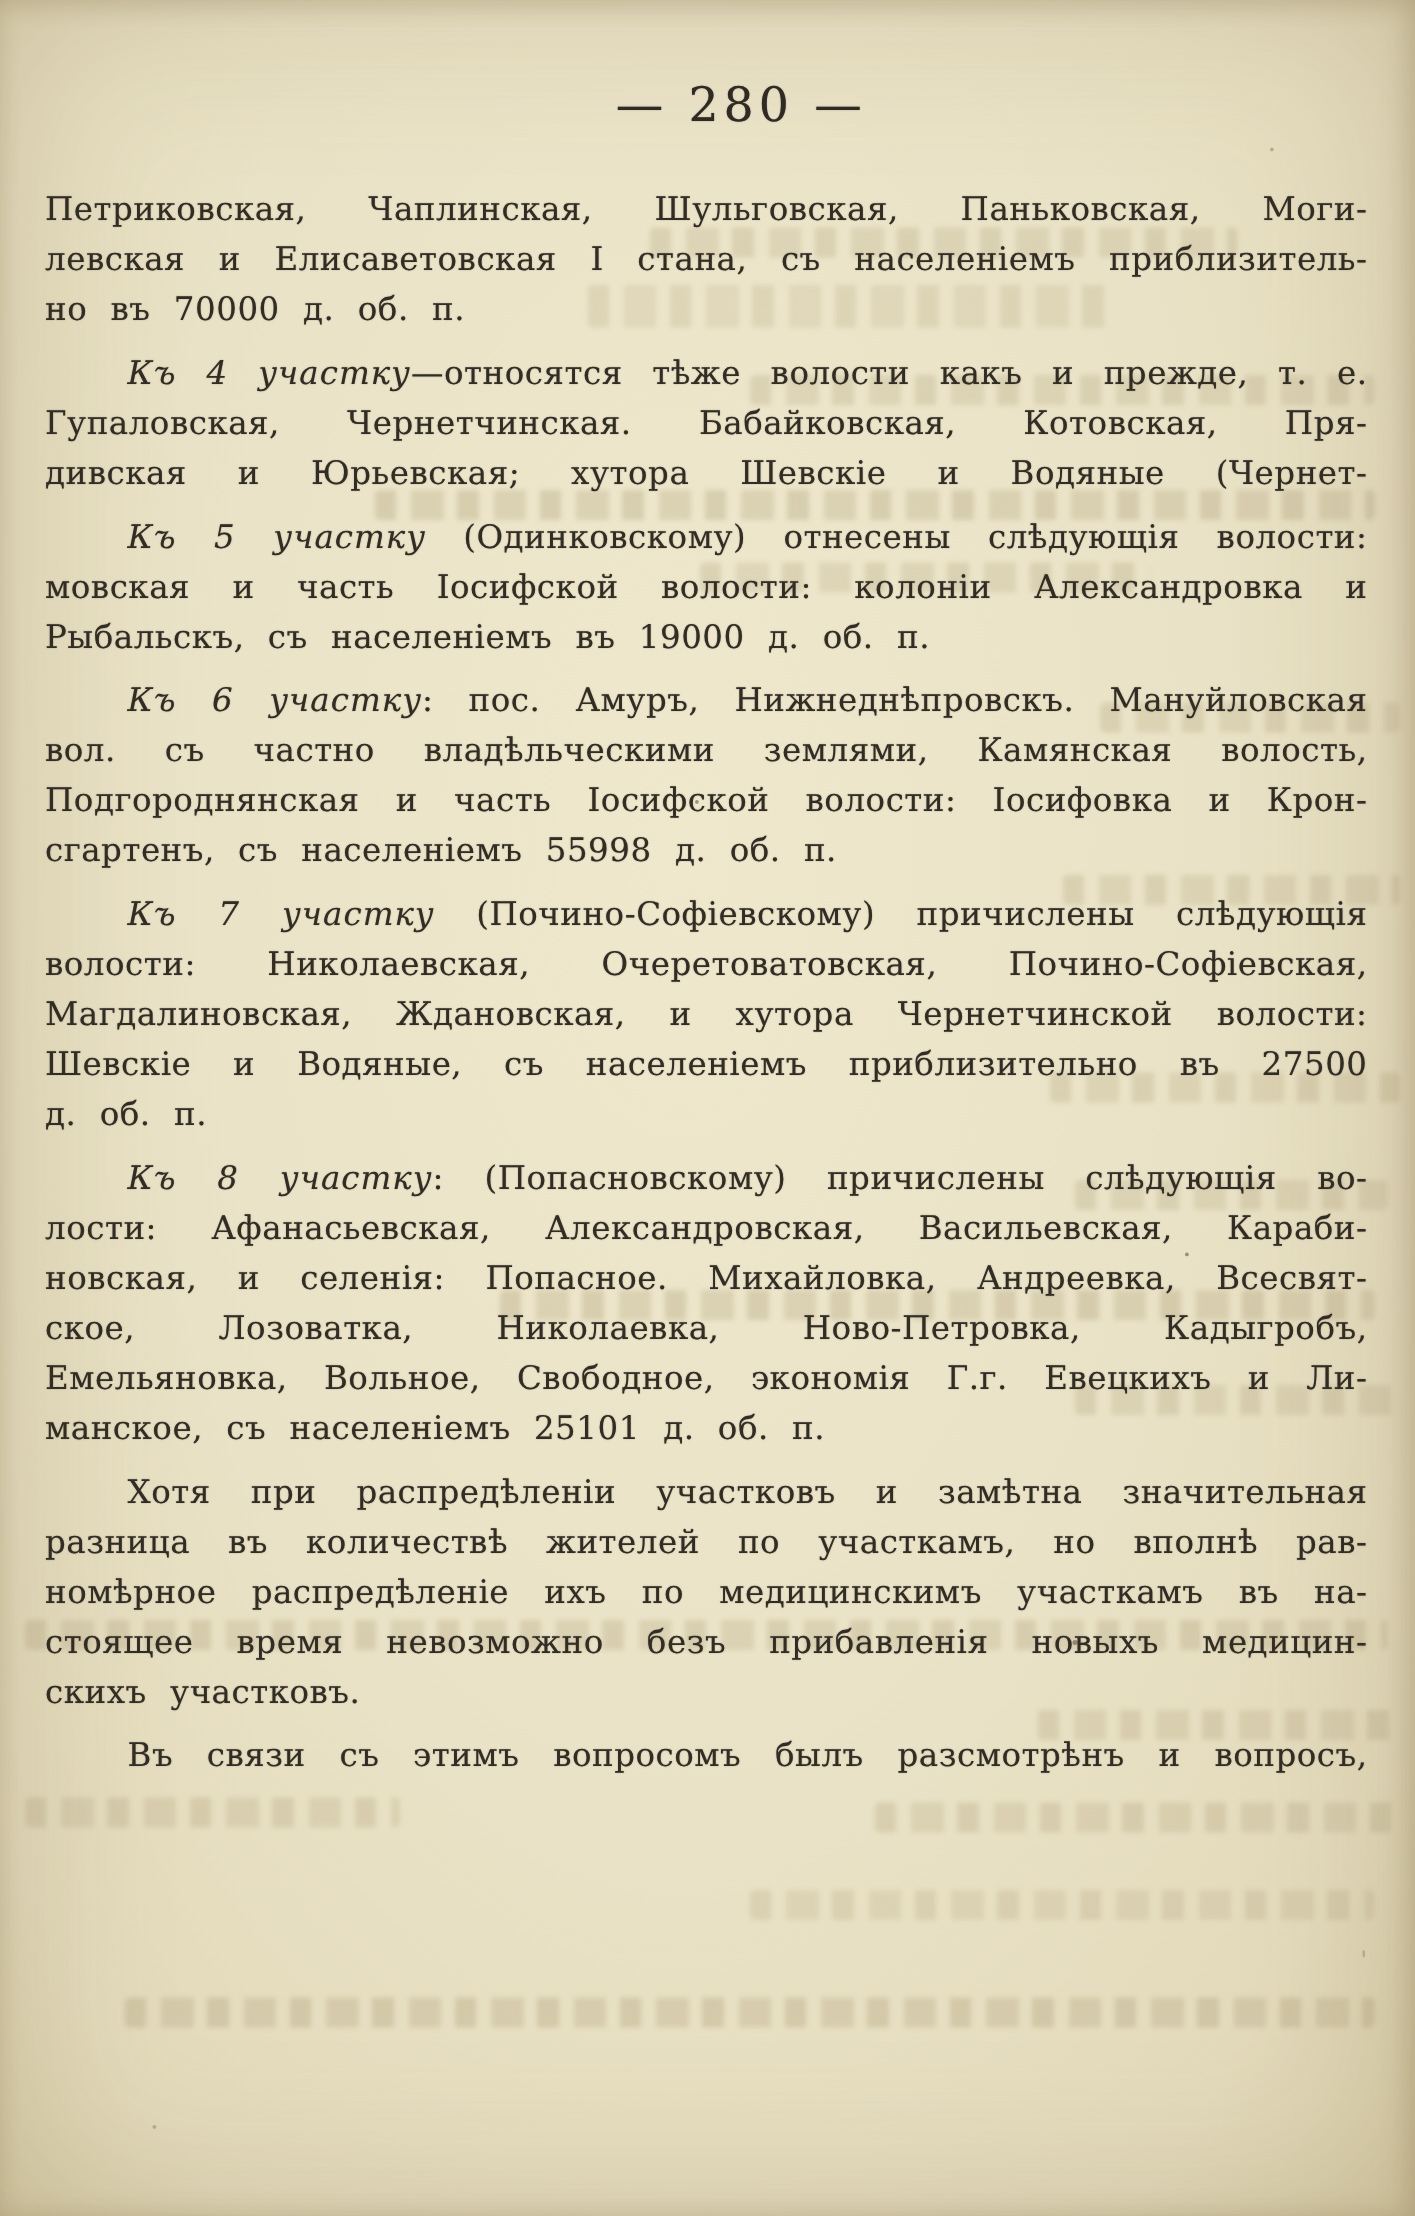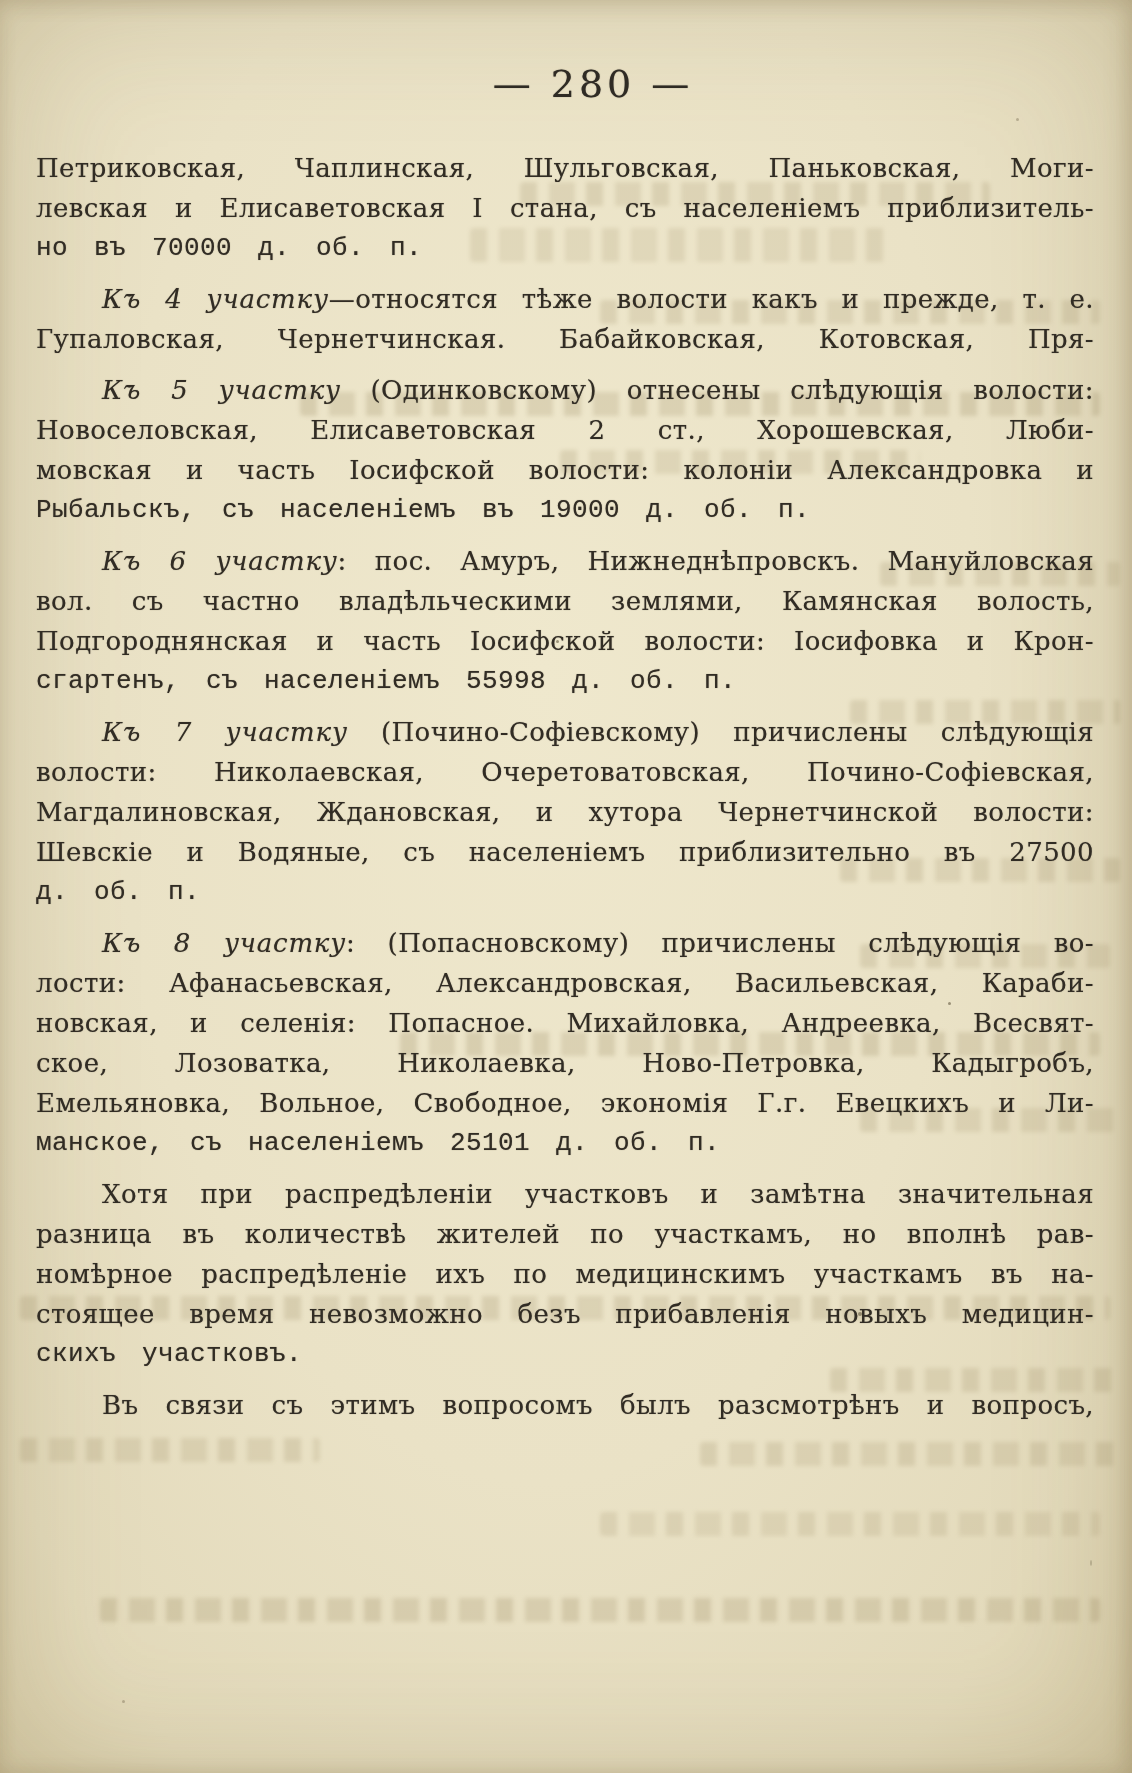--- a/index.html
+++ b/index.html
@@ -53,21 +53,20 @@
   .para.indent .line:first-child { text-indent: 66px; }
   .line {
     display: block;
     text-align: justify;
     text-align-last: justify;
   }
   .line.left {
     text-align: left;
     text-align-last: left;
     word-spacing: 10px;
-    font-family: Liberation Mono, monospace;
   }
   .line em { letter-spacing: 0.8px; }
 
   
   .ghost {
     position: absolute;
     height: 24px;
     border-radius: 4px;
     filter: blur(2px);
     opacity: 0.42;
@@ -142,24 +141,24 @@
 
   <div class="text-body">
       <p class="para">
         <span class="line">Петриковская,  Чаплинская,  Шульговская,  Паньковская,  Моги-</span>
         <span class="line">левская и Елисаветовская I стана, съ населеніемъ приблизитель-</span>
         <span class="line left">но въ 70000 д. об. п.</span>
       </p>
       <p class="para indent">
         <span class="line"><em>Къ 4 участку</em>—относятся тѣже волости какъ и прежде, т. е.</span>
         <span class="line">Гупаловская, Чернетчинская. Бабайковская, Котовская, Пря-</span>
+        <span class="line">дивская и Юрьевская; хутора Шевскіе и Водяные (Чернет-</span>
       </p>
       <p class="para indent">
         <span class="line"><em>Къ 5 участку</em> (Одинковскому) отнесены слѣдующія волости:</span>
-        <span class="line">Новоселовская, Елисаветовская 2 ст., Хорошевская, Люби-</span>
         <span class="line">мовская и часть Іосифской волости: колоніи Александровка и</span>
         <span class="line left">Рыбальскъ, съ населеніемъ въ 19000 д. об. п.</span>
       </p>
       <p class="para indent">
         <span class="line"><em>Къ 6 участку</em>: пос. Амуръ, Нижнеднѣпровскъ. Мануйловская</span>
         <span class="line">вол. съ частно владѣльческими землями, Камянская волость,</span>
         <span class="line">Подгороднянская и часть Іосифской волости: Іосифовка и Крон-</span>
         <span class="line left">сгартенъ, съ населеніемъ 55998 д. об. п.</span>
       </p>
       <p class="para indent">

